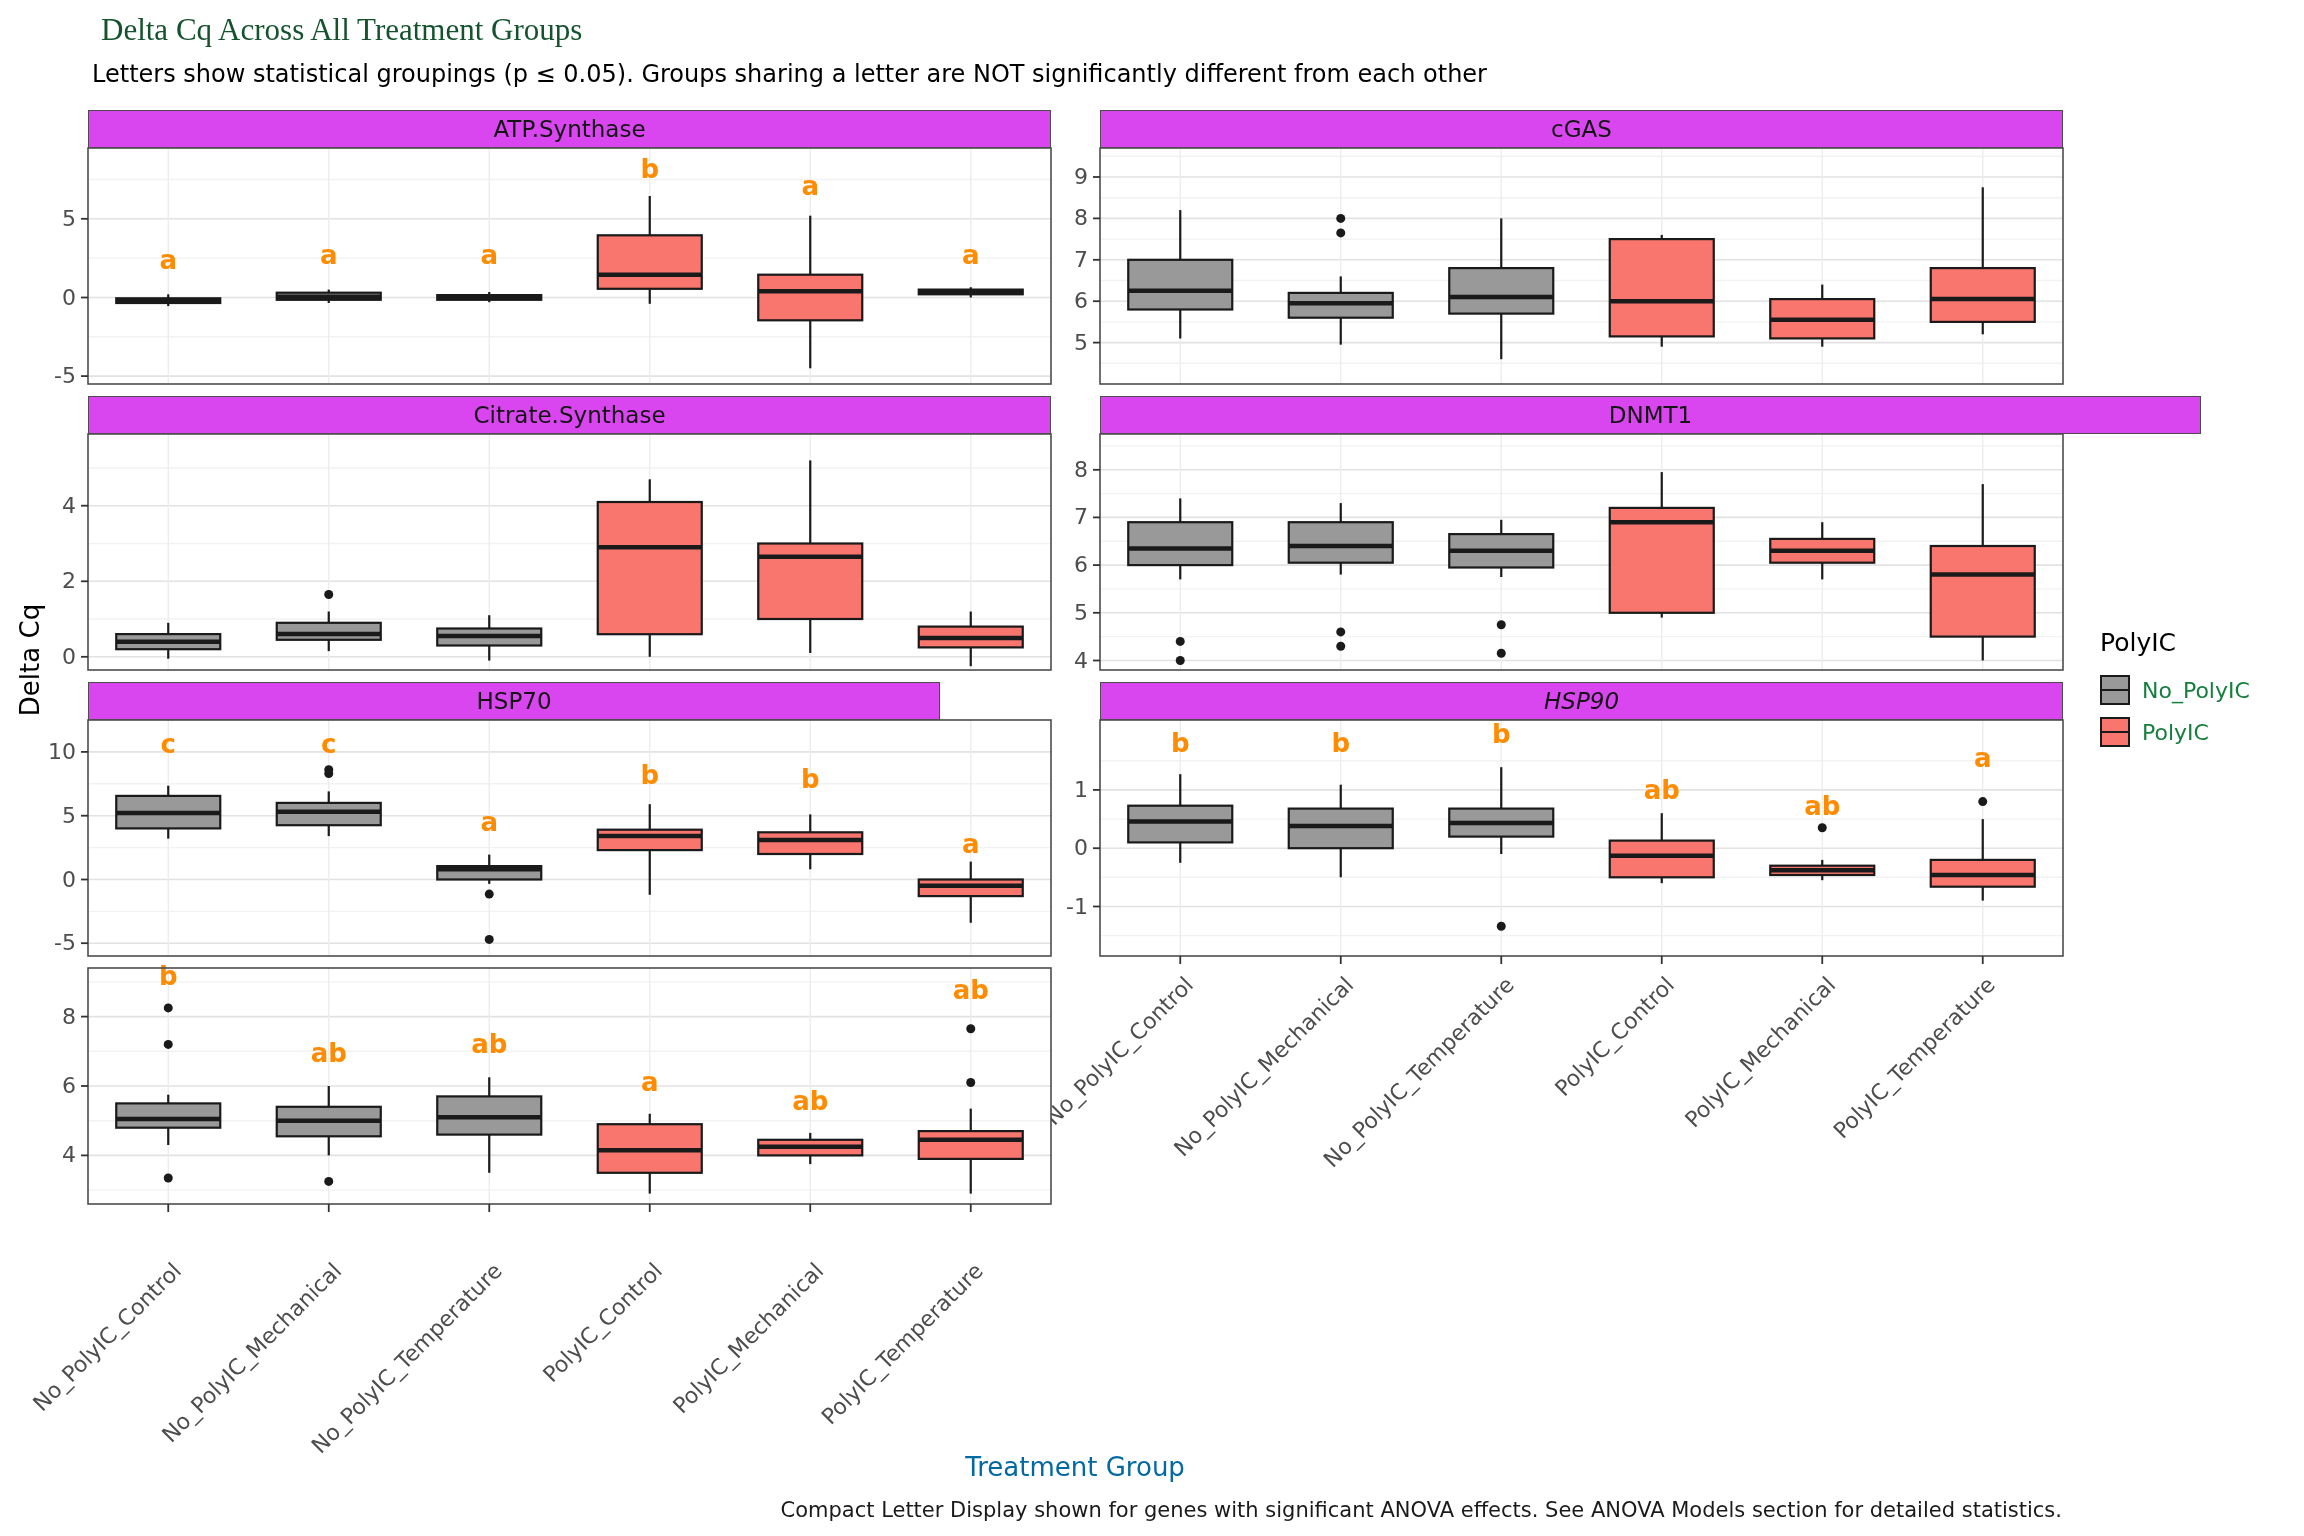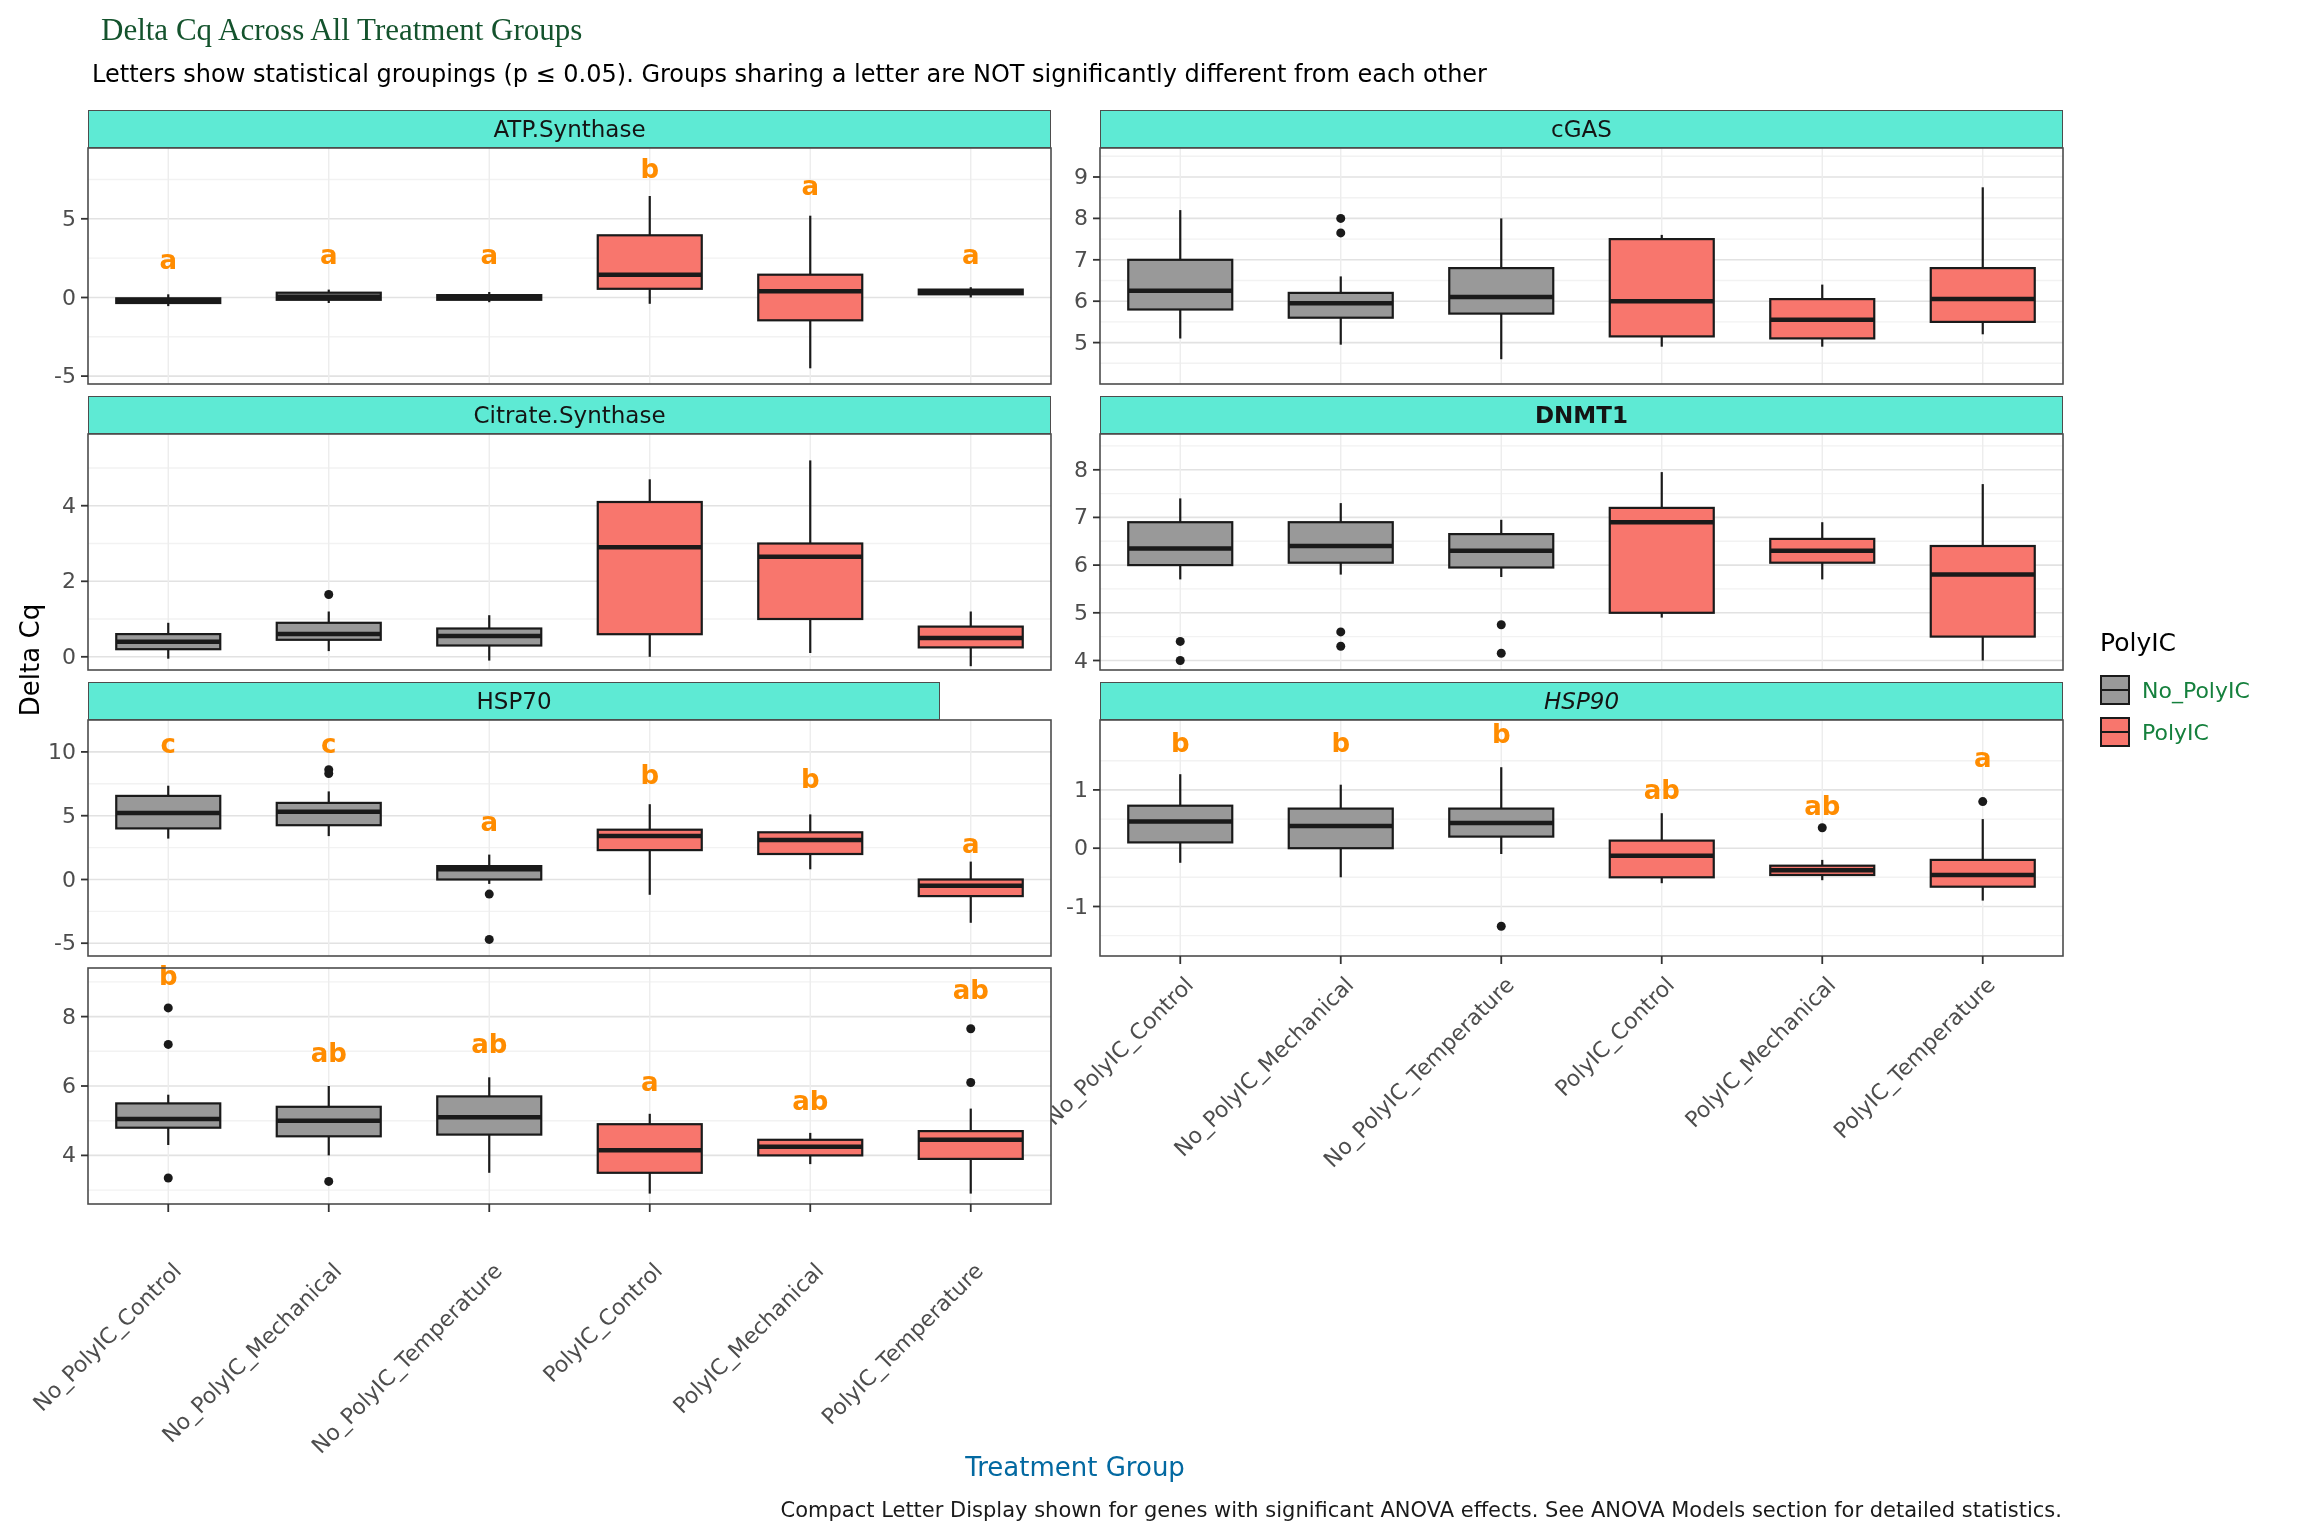--- a/index.html
+++ b/index.html
@@ -2,21 +2,21 @@
 <html><head>
 <meta charset="utf-8">
 <style>
   * { margin:0; padding:0; box-sizing:border-box; }
   html,body { width:2304px; height:1536px; background:#ffffff; }
   body { font-family:"DejaVu Sans","Liberation Sans",sans-serif; position:relative; overflow:hidden; }
   .page { position:absolute; inset:0; background:#ffffff; }
   .title { position:absolute; left:101px; top:12px; font-size:31px; color:#14532d;font-family:Liberation Serif, serif; }
   .subtitle { position:absolute; left:92px; top:60px; font-size:24px; color:#000000; }
   .facet { position:absolute; }
-  .strip { height:38px; background:#5eead4; border:1.5px solid #4d4d4d; display:flex; align-items:center; justify-content:center; font-size:23px; color:#141414; }
+  .strip { height:38px; background:#d946ef; border:1.5px solid #4d4d4d; display:flex; align-items:center; justify-content:center; font-size:23px; color:#141414; }
   svg { display:block; overflow:visible; }
   .ticklbl { font-size:22px; fill:#4d4d4d; font-family:"DejaVu Sans","Liberation Sans",sans-serif; }
   .letter { font-size:26px; font-weight:bold; font-family:"DejaVu Sans","Liberation Sans",sans-serif; }
   .xlab-anchor { position:absolute; width:0; height:0; }
   .xlab { position:absolute; right:0; top:0; white-space:nowrap; transform:rotate(-45deg); transform-origin:100% 0%; font-size:22px; color:#4d4d4d; }
   .y-axis-title-anchor { position:absolute; left:30px; top:660px; width:0; height:0; }
   .y-axis-title-anchor span { display:inline-block; white-space:nowrap; transform:translate(-50%,-50%) rotate(-90deg); font-size:26px; color:#000000; }
   .x-axis-title { position:absolute; left:88px; width:1974px; top:1452px; text-align:center; font-size:26px; color:#0369a1; }
   .caption { position:absolute; right:242px; top:1498px; font-size:21px; color:#1a1a1a; }
   .legend { position:absolute; left:2100px; top:628px; }
@@ -229,21 +229,21 @@
           <rect x="52" y="0" width="963" height="236" fill="none" stroke="#4d4d4d" stroke-width="1.6"></rect>
           <line x1="45" x2="52" y1="222.8" y2="222.8" stroke="#333333" stroke-width="1.8"></line>
           <text x="40" y="229.8" text-anchor="end" class="ticklbl">0</text>
           <line x1="45" x2="52" y1="147.3" y2="147.3" stroke="#333333" stroke-width="1.8"></line>
           <text x="40" y="154.3" text-anchor="end" class="ticklbl">2</text>
           <line x1="45" x2="52" y1="71.7" y2="71.7" stroke="#333333" stroke-width="1.8"></line>
           <text x="40" y="78.7" text-anchor="end" class="ticklbl">4</text>
         </svg>
       </div>
       <div class="facet" style="left: 1048px; top: 396px; width: 1015px;">
-        <div class="strip" style="margin-left: 52px; width: 963px; font-weight: bold;">DNMT1</div>
+        <div class="strip" style="margin-left: 52px; width: 1101px;">DNMT1</div>
         <svg width="1015" height="248">
           <rect x="52" y="0" width="963" height="236" fill="#ffffff"></rect>
           <line x1="52" x2="1015" y1="202.6" y2="202.6" stroke="#f2f2f2" stroke-width="1.4"></line>
           <line x1="52" x2="1015" y1="154.9" y2="154.9" stroke="#f2f2f2" stroke-width="1.4"></line>
           <line x1="52" x2="1015" y1="107.3" y2="107.3" stroke="#f2f2f2" stroke-width="1.4"></line>
           <line x1="52" x2="1015" y1="59.6" y2="59.6" stroke="#f2f2f2" stroke-width="1.4"></line>
           <line x1="52" x2="1015" y1="11.9" y2="11.9" stroke="#f2f2f2" stroke-width="1.4"></line>
           <line x1="52" x2="1015" y1="226.5" y2="226.5" stroke="#e2e2e2" stroke-width="1.6"></line>
           <line x1="52" x2="1015" y1="178.8" y2="178.8" stroke="#e2e2e2" stroke-width="1.6"></line>
           <line x1="52" x2="1015" y1="131.1" y2="131.1" stroke="#e2e2e2" stroke-width="1.6"></line>

